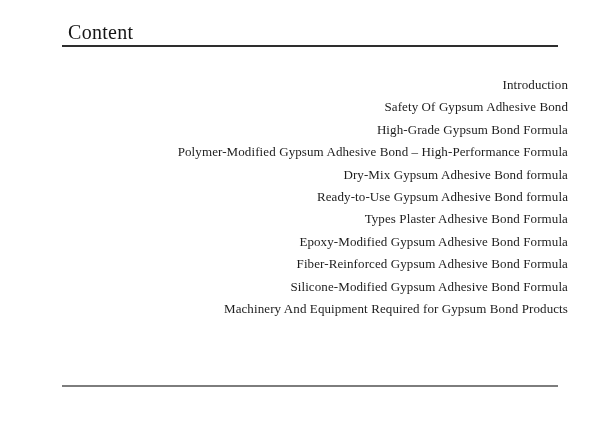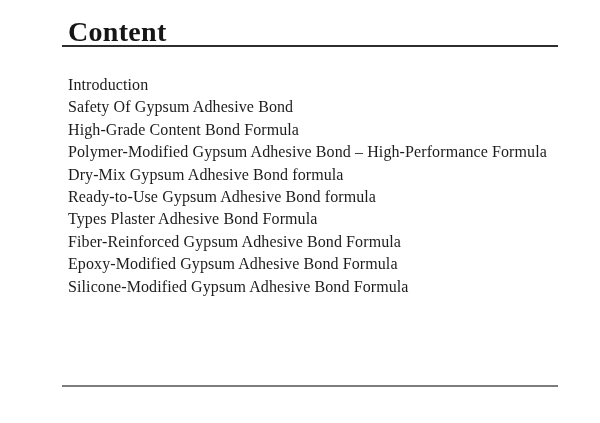--- a/index.html
+++ b/index.html
@@ -12,47 +12,48 @@
     width: 600px;
     height: 423px;
     background: #ffffff;
     overflow: hidden;
     font-family: "Liberation Serif", "DejaVu Serif", serif;
   }
   .doc-title {
     position: absolute;
     left: 68px;
     top: 20px;
-    font-size: 28px;
+    font-size: 20px;
     line-height: 24px;
-    font-weight: bold;
+    font-weight: normal;
     color: #161616;
     letter-spacing: 0.3px;
     white-space: pre;
   }
   .title-rule {
     position: absolute;
     left: 62px;
     top: 45px;
     width: 496px;
     height: 2px;
     background: #2e2e2e;
   }
   .toc-list {
     position: absolute;
     left: 68px;
     top: 74px;
     width: 500px;
   }
   .toc-item {
-    font-size: 16px;
+    font-size: 13px;
     line-height: 22.4px;
     color: #1c1c1c;
     white-space: pre;
     letter-spacing: 0.1px;
+    text-align: right;
   }
   .footer-rule {
     position: absolute;
     left: 62px;
     top: 385px;
     width: 496px;
     height: 2px;
     background: #7d7d7d;
   }
 </style>
@@ -61,25 +62,26 @@
 
 <div class="page">
 
   <h1 class="doc-title" style="margin:0; padding:0;">Content</h1>
 
   <div class="title-rule"></div>
 
   <div class="toc-list">
     <div class="toc-item">Introduction</div>
     <div class="toc-item">Safety Of Gypsum Adhesive Bond</div>
-    <div class="toc-item">High-Grade Content Bond Formula</div>
+    <div class="toc-item">High-Grade Gypsum Bond Formula</div>
     <div class="toc-item">Polymer-Modified Gypsum Adhesive Bond – High-Performance Formula</div>
     <div class="toc-item">Dry-Mix Gypsum Adhesive Bond formula</div>
     <div class="toc-item">Ready-to-Use Gypsum Adhesive Bond formula</div>
     <div class="toc-item">Types Plaster Adhesive Bond Formula</div>
+    <div class="toc-item">Epoxy-Modified Gypsum Adhesive Bond Formula</div>
     <div class="toc-item">Fiber-Reinforced Gypsum Adhesive Bond Formula</div>
-    <div class="toc-item">Epoxy-Modified Gypsum Adhesive Bond Formula</div>
     <div class="toc-item">Silicone-Modified Gypsum Adhesive Bond Formula</div>
+    <div class="toc-item">Machinery And Equipment Required for Gypsum Bond Products</div>
   </div>
 
   <div class="footer-rule"></div>
 
 </div>
 
 </body></html>

